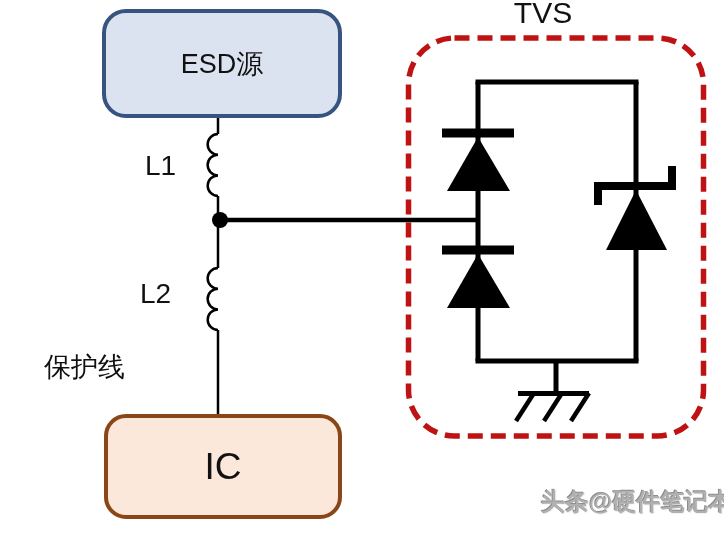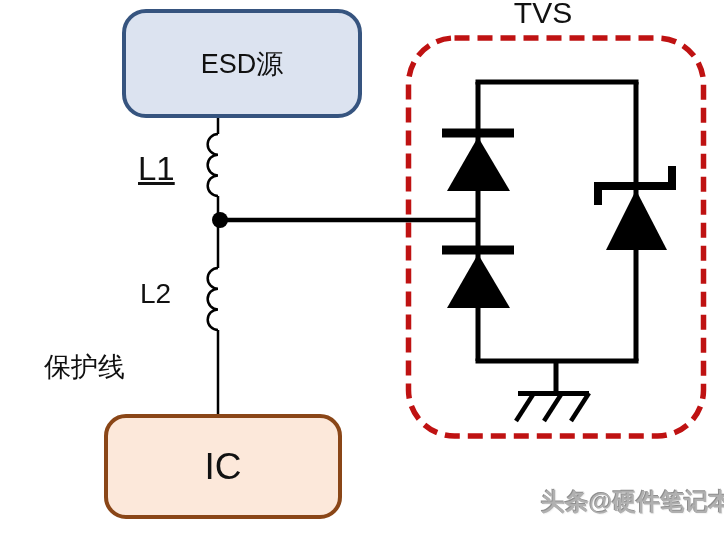--- a/index.html
+++ b/index.html
@@ -38,42 +38,41 @@
   
   .esd-box {
     position: absolute;
     left: 102px; top: 9px;
     width: 232px; height: 101px;
     background: #dce3f0;
     border: 4px solid #36547f;
     border-radius: 24px;
     display: flex; align-items: center; justify-content: center;
     z-index: 2;
-    margin-left: 20px;
   }
   .esd-box span { font-size: 27px; color: #111; }
   .ic-box {
     position: absolute;
     left: 104px; top: 414px;
     width: 230px; height: 97px;
     background: #fce8da;
     border: 4px solid #8a4617;
     border-radius: 22px;
     display: flex; align-items: center; justify-content: center;
     z-index: 2;
   }
   .ic-box span { font-size: 37px; color: #111; }
   .lbl {
     position: absolute;
     color: #111;
     z-index: 2;
     white-space: nowrap;
   }
   .lbl-tvs    { left: 491px; top: -4px; width: 104px; text-align: center; font-size: 30px; }
-  .lbl-l1     { left: 138px; top: 150px; font-size: 33px; text-decoration: underline; }
+  .lbl-l1     { left: 145px; top: 150px; font-size: 28px; }
   .lbl-l2     { left: 140px; top: 278px; font-size: 28px; }
   .lbl-prot   { left: 44px;  top: 349px; font-size: 27px; font-family: Liberation Mono, monospace; }
   .watermark {
     position: absolute;
     left: 541px; top: 486px;
     font-size: 24px;
     font-weight: bold;
     color: #b0b0b0;
     text-shadow: -1px -1px 0 #8e8e8e, 1px 1px 1px #f4f4f4;
     z-index: 2;

